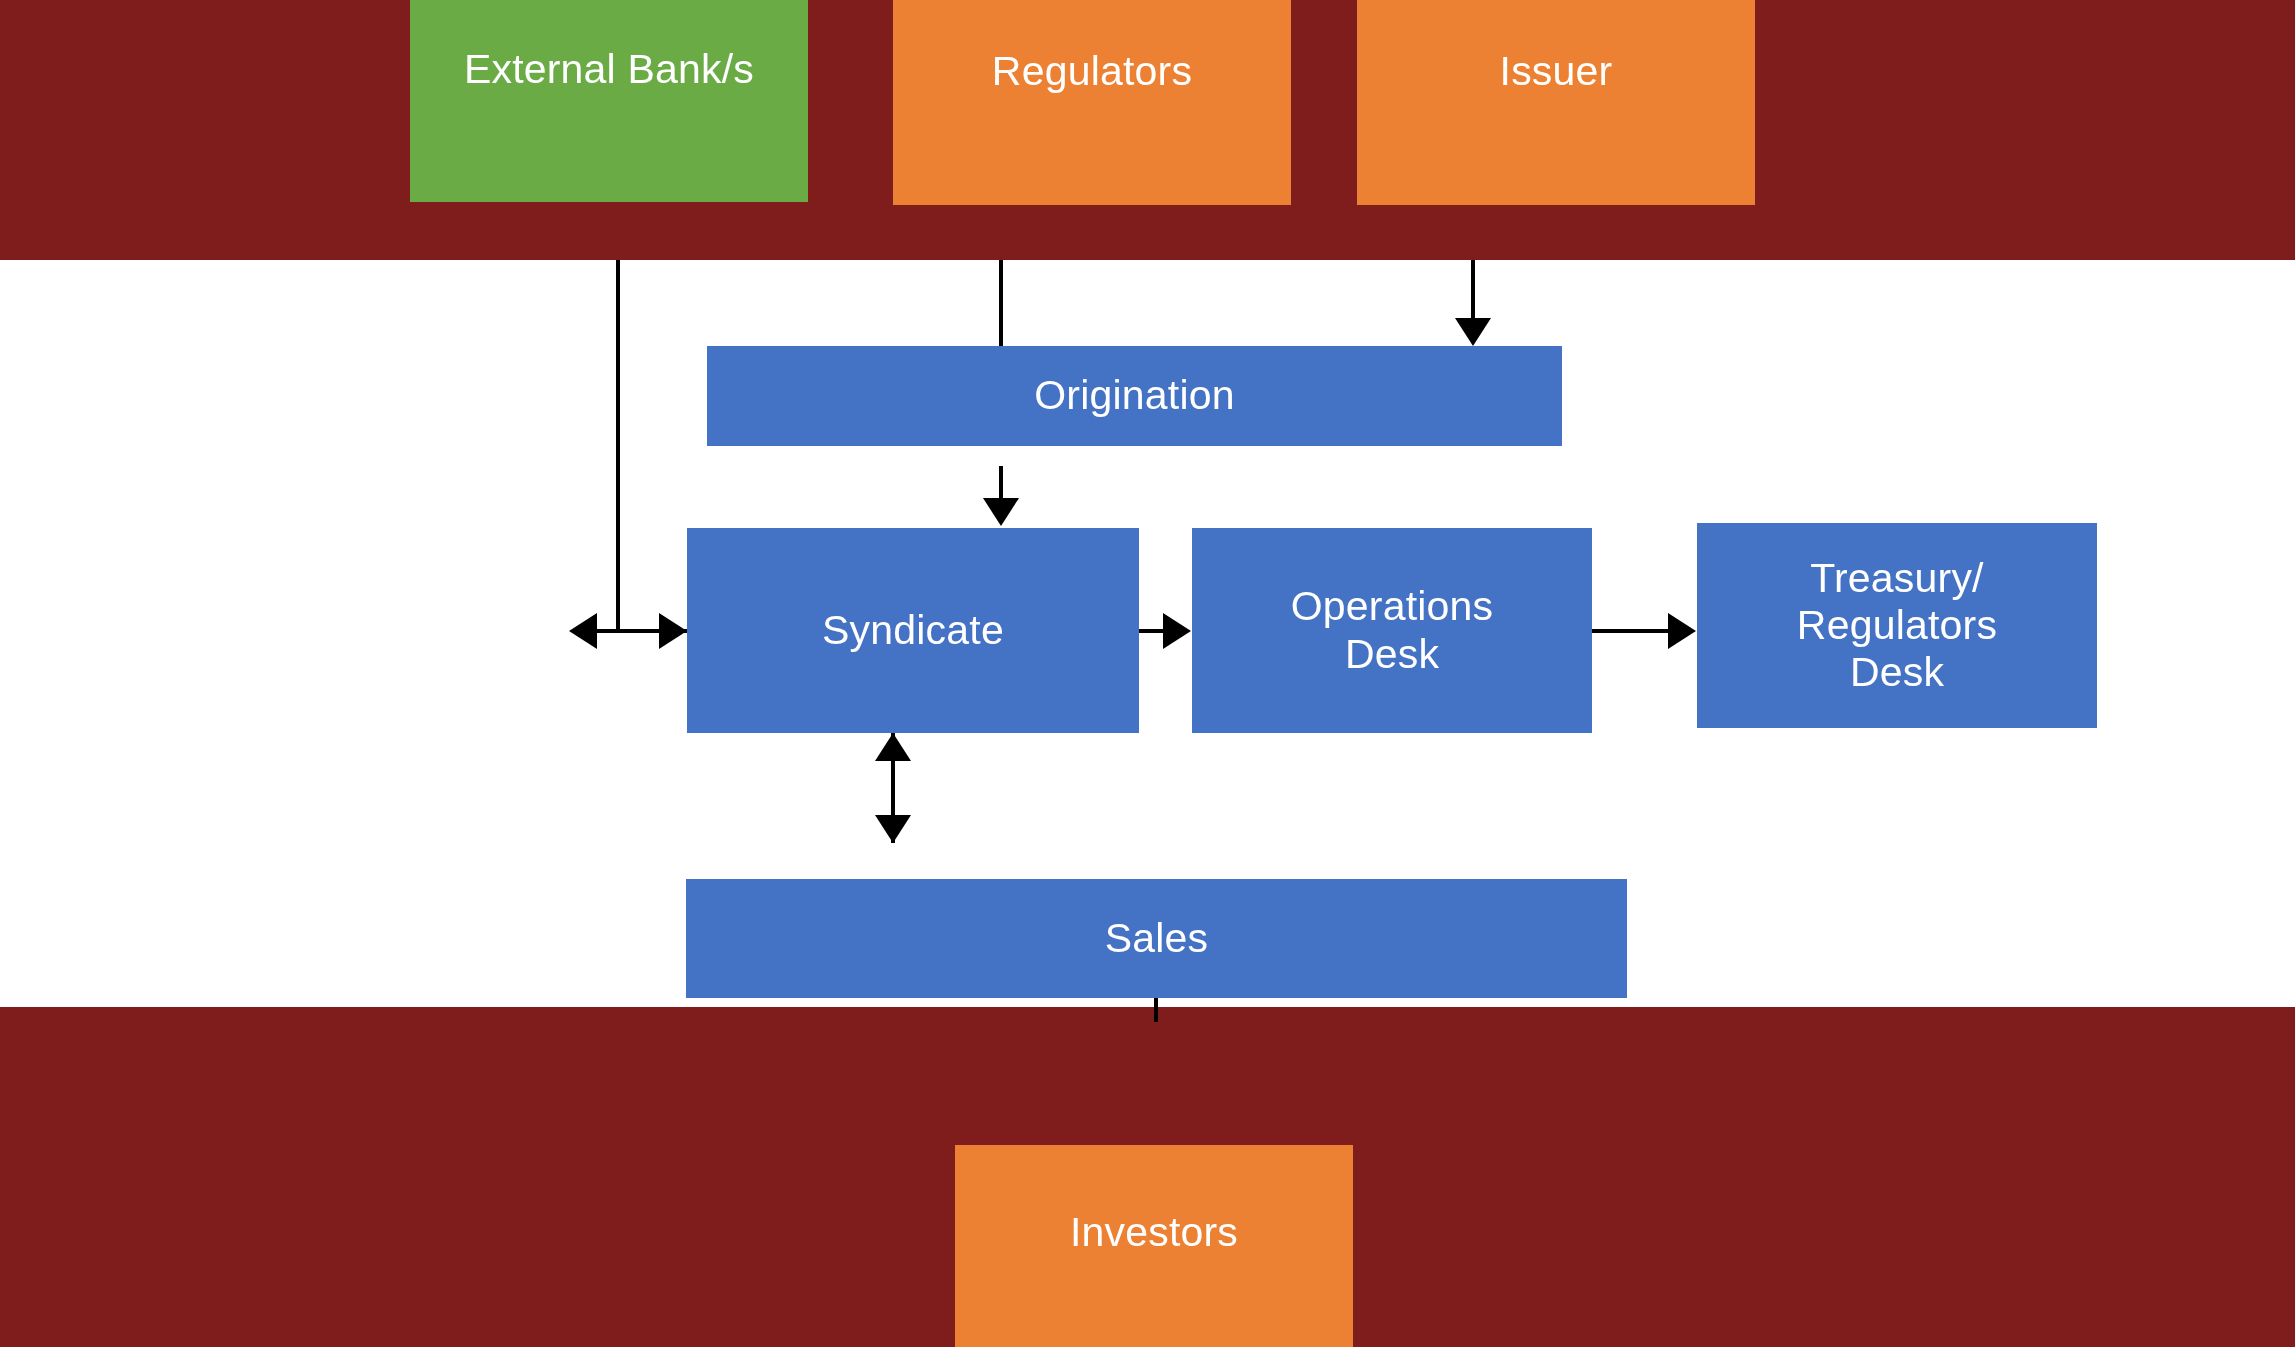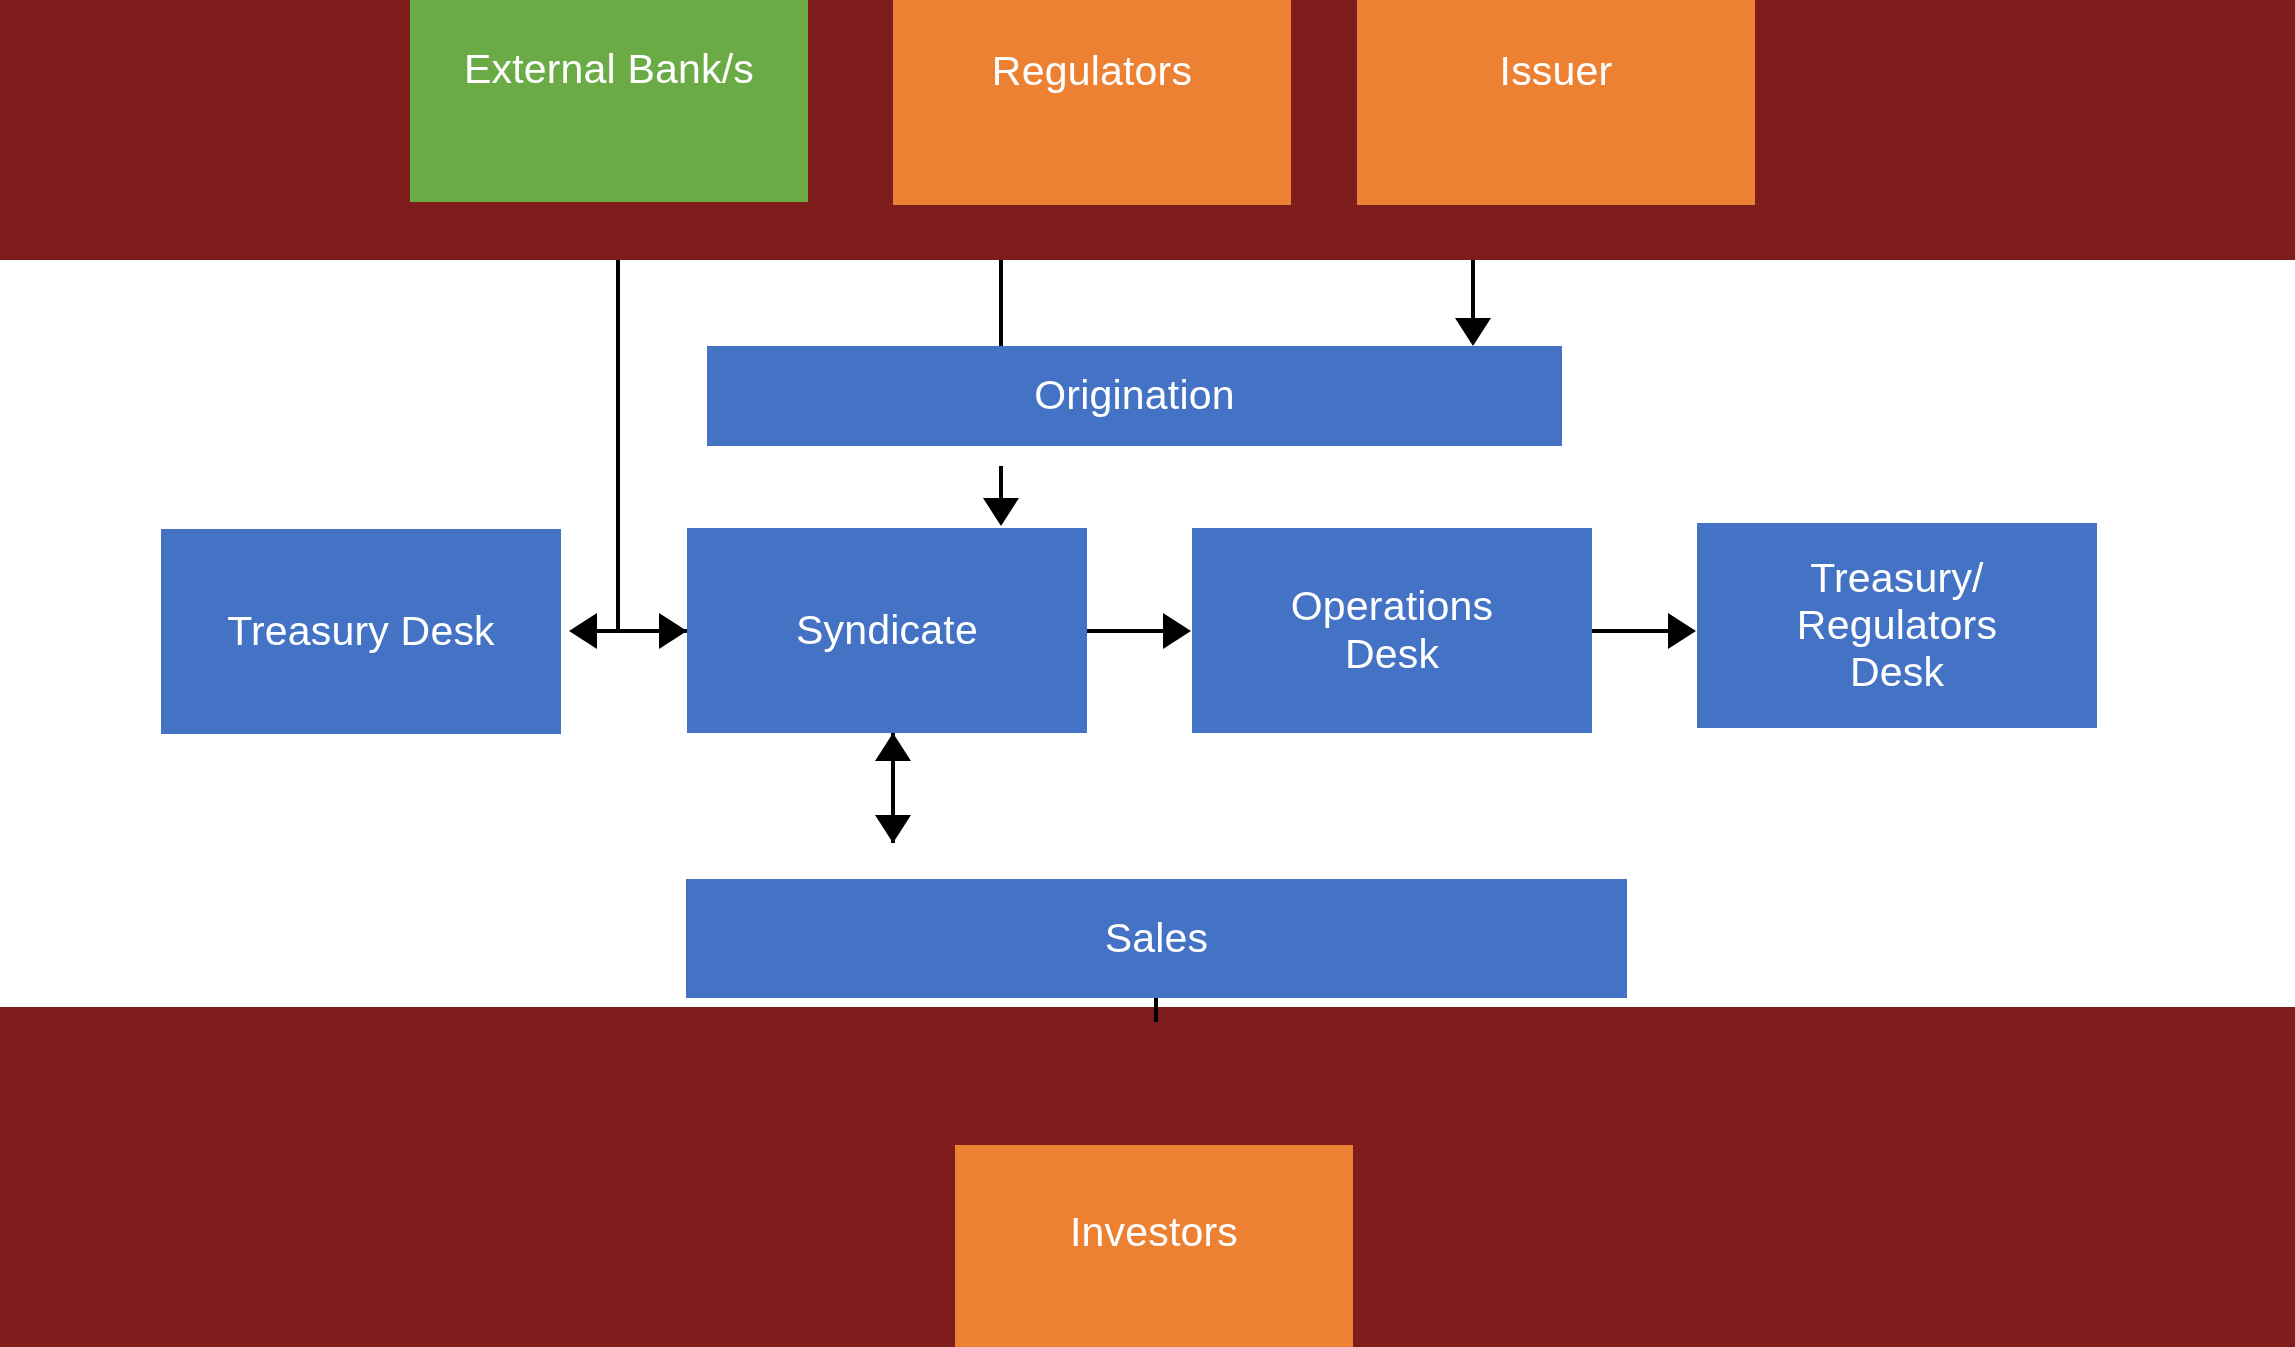--- a/index.html
+++ b/index.html
@@ -117,25 +117,22 @@
   </div>
 
   <div class="node node-orange" style="left:1357px;top:-62px;width:398px;height:267px;">
     <span>Issuer</span>
   </div>
 
   <div class="node node-blue" style="left:707px;top:346px;width:855px;height:100px;">
     <span>Origination</span>
   </div>
 
-  <div class="node node-blue" style="left:161px;top:529px;width:400px;height:205px;">
-    <span>Treasury Desk</span>
-  </div>
 
-  <div class="node node-blue" style="left:687px;top:528px;width:400px;height:205px;">
+  <div class="node node-blue" style="left:687px;top:528px;width:452px;height:205px;">
     <span>Syndicate</span>
   </div>
 
   <div class="node node-blue" style="left:1192px;top:528px;width:400px;height:205px;justify-content:center;">
     <span>
       <span class="label-line">Operations</span>
       <span class="label-line">Desk</span>
     </span>
   </div>
 

